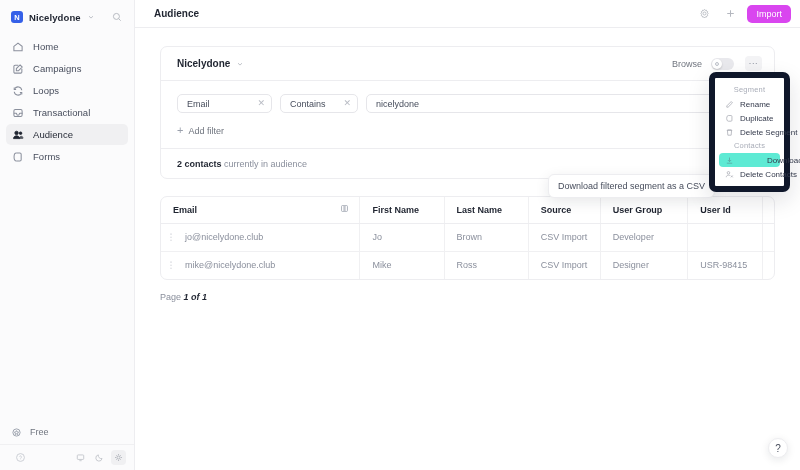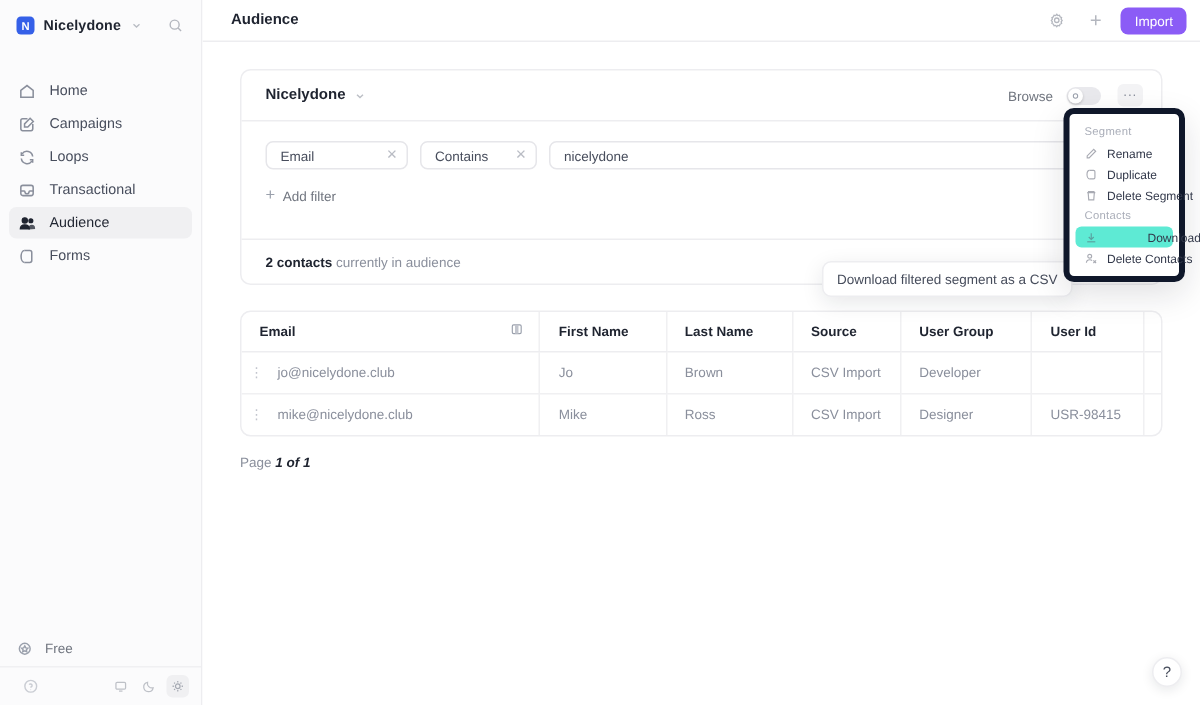--- a/index.html
+++ b/index.html
@@ -34,21 +34,21 @@
   .ws-name { font-size: 9.5px; font-weight: 600; color: #1f2430; letter-spacing: .1px; }
   .chev { width: 8px; height: 8px; flex: none; opacity: .45; }
   .ws-spacer { flex: 1; }
   .icon-btn {
     width: 18px; height: 18px; border-radius: 4px;
     display: flex; align-items: center; justify-content: center;
     cursor: pointer;
   }
   .icon-btn svg { opacity: .5; }
 
-  .nav { margin-top: 20px; padding: 0 6px; display: flex; flex-direction: column; gap: 1px; }
+  .nav { margin-top: 6px; padding: 0 6px; display: flex; flex-direction: column; gap: 1px; }
   .nav-item {
     height: 21px; display: flex; align-items: center; gap: 9px;
     padding: 0 6px; border-radius: 5px; cursor: pointer;
   }
   .nav-item .ni { width: 12px; height: 12px; flex: none; display:flex; align-items:center; justify-content:center; }
   .nav-item .ni svg { stroke: #8a8f9c; }
   .nav-item span.lbl { font-size: 9.5px; color: #474d5c; letter-spacing: .05px; }
   .nav-item.active { background: #f0f0f2; }
   .nav-item.active .ni svg { stroke: #1f2430; }
   .nav-item.active span.lbl { color: #1f2430; font-weight: 500; }
@@ -71,21 +71,21 @@
   .main { flex: 1; height: 470px; display: flex; flex-direction: column; background: #fff; position: relative; overflow: hidden; }
   .topbar {
     height: 28px; min-height: 28px; display: flex; align-items: center;
     padding: 0 9px 0 19px; border-bottom: 1px solid #ededf0; gap: 8px;
   }
   .page-title { font-size: 10px; font-weight: 600; color: #1f2430; }
   .tb-spacer { flex: 1; }
   .tb-icon { width: 18px; height: 18px; border-radius: 4px; display:flex; align-items:center; justify-content:center; cursor:pointer; }
   .tb-icon svg { opacity: .5; }
   .import-btn {
-    height: 18px; padding: 0 9px; background: #8b5cf6; color: #fff;
+    height: 18px; padding: 0 9px; background: #d946ef; color: #fff;
     border-radius: 5px; font-size: 9px; font-weight: 500;
     display: flex; align-items: center; justify-content: center; cursor: pointer;
   }
 
   .content { flex: 1; padding: 18px 25px 0 25px; position: relative; }
 
   
   .seg-card {
     border: 1px solid #ededf0; border-radius: 7px; background: #fff;
     position: relative;
@@ -119,38 +119,38 @@
   }
   .f-field .fv { font-size: 9px; color: #474d5c; white-space: nowrap; }
   .f-field .fx { font-size: 9px; color: #b9bcc4; cursor: pointer; line-height: 1; }
   .f-col { width: 95px; }
   .f-op { width: 78px; }
   .f-val { flex: 1; padding-right: 9px; }
   .add-filter { display: flex; align-items: center; gap: 5px; margin-top: 12px; cursor: pointer; }
   .add-filter .plus { font-size: 11px; color: #9aa0ac; line-height: 1; }
   .add-filter .afl { font-size: 9px; color: #70757f; }
 
-  .seg-foot { border-top: 1px solid #ededf0; height: 30px; display: flex; align-items: center; padding: 0 16px; margin-top: 11px; }
+  .seg-foot { border-top: 1px solid #ededf0; height: 30px; display: flex; align-items: center; padding: 0 16px; }
   .contact-count { font-size: 9px; color: #8a8f9c; }
   .contact-count b { color: #1f2430; font-weight: 600; }
 
   
   .tooltip {
     position: absolute; left: 413px; top: 146px;
     background: #fff; border: 1px solid #ededf0; border-radius: 6px;
     box-shadow: 0 4px 14px rgba(20,25,40,.10);
     padding: 6px 9px; font-size: 9px; color: #474d5c; white-space: nowrap; z-index: 30;
   }
 
   
   .menu {
     position: absolute; left: 709px; top: 72px; width: 81px;
-    background: #fff; border: 4px solid #0f172a; border-radius: 7px;
+    background: #fff; border: 6px solid #0f172a; border-radius: 7px;
     box-shadow: 0 8px 22px rgba(20,25,40,.13);
-    padding: 5px 4px 5px 4px; z-index: 40;
+    padding: 5px 4px 5px 4px; z-index: 40; text-align: center;
   }
   .menu-group { font-size: 7.5px; color: #a9adb8; padding: 2px 6px 3px 6px; letter-spacing: .2px; }
   .menu-item {
     height: 14px; display: flex; align-items: center; gap: 6px;
     padding: 0 6px; border-radius: 4px; cursor: pointer;
   }
   .menu-item.hl { background: #5eead4; gap: 33px; }
   .menu-item .mi { width: 9px; height: 9px; flex: none; display:flex; align-items:center; justify-content:center; }
   .menu-item .mi svg { opacity: .5; }
   .menu-item .ml { font-size: 8px; color: #32384a; white-space: nowrap; }

